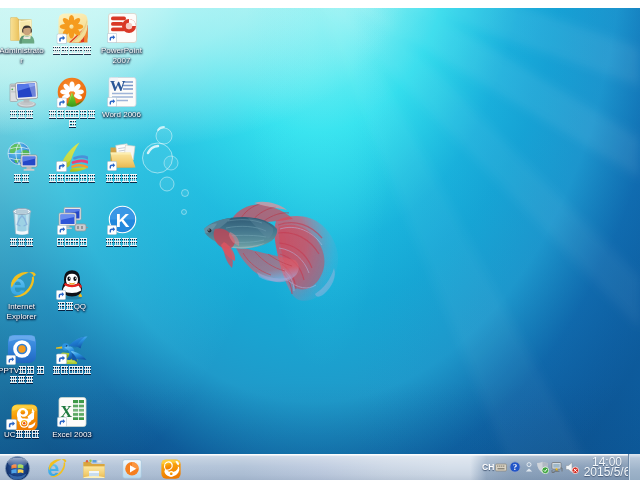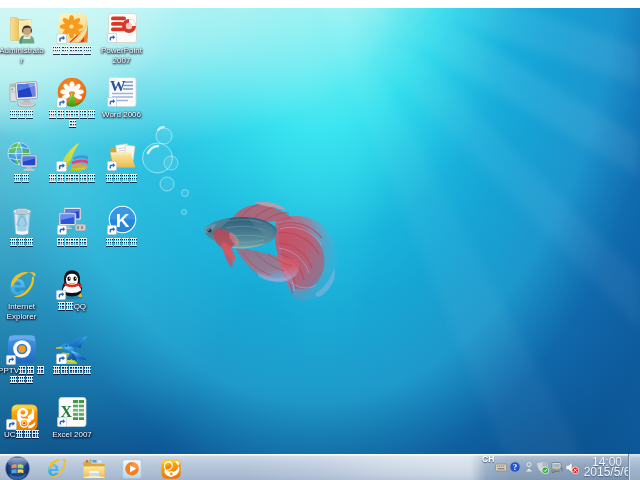--- a/index.html
+++ b/index.html
@@ -536,21 +536,21 @@
       <rect x="17" y="12.4" width="11" height="3.2" opacity="0.7"></rect>
       <rect x="17" y="16.6" width="11" height="3.2" opacity="0.85"></rect>
       <rect x="17" y="20.8" width="11" height="3.2"></rect>
     </g>
     <g stroke="#ffffff" stroke-width="0.8">
       <path d="M22.5 4 L22.5 24 M17 8.2 L28 8.2 M17 12.4 L28 12.4 M17 16.6 L28 16.6 M17 20.8 L28 20.8"></path>
     </g>
     <text x="4.5" y="21" font-family="Liberation Serif,serif" font-size="16" font-weight="bold" fill="#1f7a3f">X</text>
     <use href="#sc" x="1" y="21" width="10" height="10"></use>
   </svg>
-  <div class="lbl" style="left:40px;top:422px">Excel 2007</div>
+  <div class="lbl" style="left:40px;top:422px">Excel 2003</div>
 
 </div>
 <div id="taskbar">
   <div class="sheen"></div>
 
   <svg class="tb" style="left:4px;top:1.5px" width="27" height="25" viewBox="0 0 27 25">
     <defs>
       <radialGradient id="orbg" cx="0.5" cy="0.45" r="0.62">
         <stop offset="0" stop-color="#2f5fa8"></stop>
           <stop offset="0.5" stop-color="#1c4488"></stop>
@@ -606,21 +606,21 @@
   <svg class="tb" style="left:160px;top:3.5px" width="22" height="22" viewBox="0 0 32 32">
     <rect x="2" y="2" width="28" height="28" rx="7" fill="url(#ucg)"></rect>
     <path d="M3 9 Q16 4 29 9 L29 5 Q29 3 26 3 L6 3 Q3 3 3 5 Z" fill="#ffd24a" opacity="0.7"></path>
     <path d="M7.5 17.5 Q4.5 13 6.5 8.5 Q8.5 4.5 13 4.8 Q17.5 5.2 18.5 9.5 Q19.3 13.5 16.5 16 Q13 19 9.5 18.5 Q8.2 18.2 7.5 17.5 Z" fill="#ffffff"></path>
     <path d="M8.5 16.2 Q6.5 12.5 8 9.2 Q9.5 6.2 12.8 6.5 Q16 6.8 16.8 10 Q17.4 13 15.2 15 Q12.5 17.2 10 16.8 Q9.1 16.6 8.5 16.2 Z" fill="url(#ucg)"></path>
     <path d="M13.5 26.8 Q8 25.5 6.5 20.5 Q6 18.5 7.5 17.5 Q9 16.8 10.5 18 Q14.5 21.5 19 20.5 Q23.5 19.5 25.5 16 Q26.5 14 25.8 12 L27.8 13.5 Q29 17.5 26.5 21.5 Q23.5 26 18.5 27 Q15.8 27.4 13.5 26.8 Z" fill="#ffffff"></path>
     <circle cx="16.3" cy="22.9" r="3.9" fill="#ffffff"></circle>
     <circle cx="16.3" cy="22.9" r="2" fill="url(#ucg)"></circle>
     <path d="M22.5 4.5 Q26.5 4 27.5 7.5 Q28 9.5 26.5 11 Q24 9 22.5 4.5 Z" fill="#ffffff"></path>
   </svg>
-  <div style="position:absolute;left:482px;top:0;color:#ffffff;font-size:8.5px;font-weight:bold;text-shadow:0 1px 1px rgba(40,60,90,0.8)">CH</div>
+  <div style="position:absolute;left:482px;top:8px;color:#ffffff;font-size:8.5px;font-weight:bold;text-shadow:0 1px 1px rgba(40,60,90,0.8)">CH</div>
   <svg class="tb" style="left:495px;top:9px" width="12" height="9" viewBox="0 0 12 9">
     <rect x="0.5" y="1" width="11" height="7" rx="1.2" fill="#d8d2c4" stroke="#8a857a" stroke-width="0.7"></rect>
     <g fill="#8a857a">
       <rect x="2" y="2.5" width="1.4" height="1.2"></rect>
         <rect x="4" y="2.5" width="1.4" height="1.2"></rect>
         <rect x="6" y="2.5" width="1.4" height="1.2"></rect>
         <rect x="8" y="2.5" width="1.4" height="1.2"></rect>
       <rect x="2.5" y="5" width="7" height="1.4"></rect>
     </g>
   </svg>

